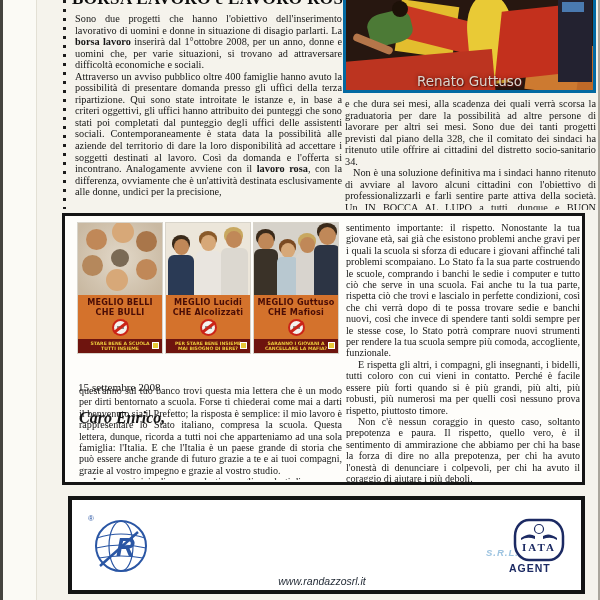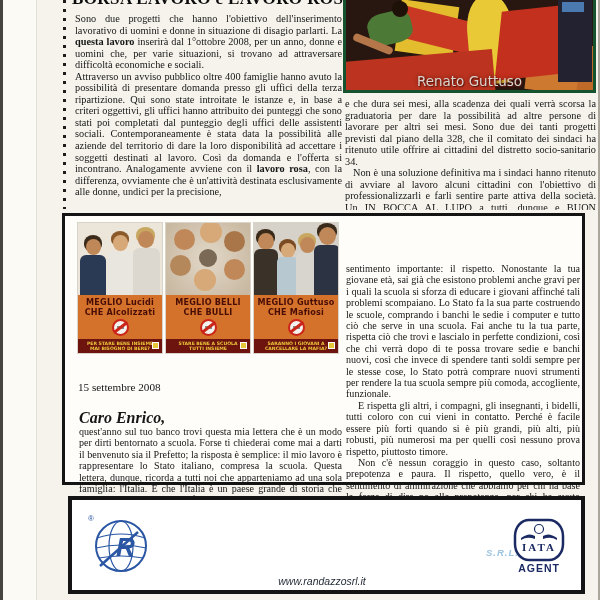--- a/index.html
+++ b/index.html
@@ -17,21 +17,21 @@
   .article-title { position:absolute; left:72px; top:-11px; width:272px; text-align:center;
                    font-weight:bold; font-size:17px; letter-spacing:.4px; white-space:nowrap; color:#0c0c0c; }
 
   .col { text-align:justify; font-size:10.3px; line-height:11.55px; overflow:hidden; }
   .col p { margin:0; }
   .article-left  { position:absolute; left:75px;  top:13px; width:267px; height:197px; }
   .article-right { position:absolute; left:345px; top:98px; width:251px; height:112px; }
   .article-right .indent { text-indent:8px; }
 
   
-  .painting-frame { position:absolute; left:343px; top:0; width:253px; height:93px; background:#14532d; padding:0 3px 3px 3px; box-sizing:border-box; }
+  .painting-frame { position:absolute; left:343px; top:0; width:253px; height:93px; background:#0369a1; padding:0 3px 3px 3px; box-sizing:border-box; }
   .painting { position:relative; width:100%; height:100%; background:#271710; overflow:hidden; }
   .painting div { position:absolute; }
   .pt-y1 { left:52px; top:3px; width:58px; height:52px; background:#e3bd2e; transform:rotate(8deg); }
   .pt-y2 { left:122px; top:-4px; width:46px; height:88px; background:#e9ca36; border-radius:40% 40% 25% 25%; transform:rotate(-5deg); }
   .pt-redband { left:-12px; top:56px; width:160px; height:42px; background:#bc3420; transform:rotate(-5deg); }
   .pt-table1 { left:52px; top:16px; width:95px; height:32px; background:#c93822; transform:rotate(14deg); }
   .pt-table2 { left:152px; top:8px; width:80px; height:68px; background:#c3301d; transform:skewY(-12deg) rotate(6deg); }
   .pt-green { left:22px; top:12px; width:44px; height:32px; background:#4c7a36; border-radius:35%; transform:rotate(-14deg); }
   .pt-head { left:46px; top:1px; width:16px; height:16px; background:#1d1108; border-radius:50%; }
   .pt-arm { left:6px; top:40px; width:42px; height:8px; background:#b5764a; transform:rotate(22deg); border-radius:4px; }
@@ -39,21 +39,21 @@
   .pt-collar { left:216px; top:2px; width:22px; height:10px; background:#4a7ab0; }
   .pt-or1 { left:226px; top:46px; width:42px; height:46px; background:#bf6a28; }
   .pt-or2 { left:180px; top:62px; width:52px; height:30px; background:#cd7a30; transform:rotate(7deg); }
   .painting-caption { left:0; right:0; bottom:1px; text-align:center;
                       font-family:"DejaVu Sans", sans-serif; font-size:13.5px; color:#ddd6cf;
                       text-shadow:0 0 4px #5c150e, 1px 1px 1px #5c150e; }
 
   
   .letter-box { position:absolute; left:62px; top:213px; width:523px; height:272px; box-sizing:border-box;
                 background:#fefdfa; border:3px solid #141414; }
-  .letter-box .col { font-size:10.1px; line-height:11.4px;margin-top:41px; }
+  .letter-box .col { font-size:10.1px; line-height:11.4px; }
 
   .posters { position:absolute; left:13px; top:7px; display:flex; gap:4px; }
   .poster { width:84px; height:130px; position:relative; outline:1px solid #d8d4ca; background:#fff; }
   .poster-photo { height:72px; position:relative; overflow:hidden; }
   .poster-photo div { position:absolute; }
   .head { border-radius:50%; background:#c08858; }
   .hair { border-radius:50% 50% 40% 40%; background:#3a2a1a; }
   .ph1 { background:radial-gradient(circle at 50% 50%, #e2d8c8 0%, #c9b9a2 90%); }
   .ph2 { background:#ece6da; }
   .ph3 { background:#d6d2ca; }
@@ -89,36 +89,36 @@
            font-style:italic; font-size:35px; letter-spacing:1px; color:#9cc3e0;
            text-shadow:1px 1px 0 #cfe2f1; white-space:nowrap; }
   .brand-srl { position:absolute; left:414px; top:47px; font-style:italic; font-weight:bold;
                font-size:9.5px; color:#9cc3e0; letter-spacing:1px; }
   .tagline-bar { position:absolute; left:96px; top:56px; width:308px; height:16px; background:#1c2a63;
                  color:#fff; font-style:italic; font-weight:bold; font-size:9.5px; line-height:16px;
                  text-align:center; letter-spacing:.8px; }
   .website { position:absolute; left:96px; top:75px; width:308px; text-align:center; font-style:italic;
              font-size:10.5px; color:#1e2631; }
   .iata-logo { position:absolute; right:16px; top:18px; }
-  .agent { position:absolute; right:12px; top:62px; width:60px; text-align:center; font-weight:bold;
+  .agent { position:absolute; right:12px; top:62px; width:60px; text-align:left; font-weight:bold;
            font-size:10.5px; color:#1c2a63; letter-spacing:1px; }
 </style>
 </head>
 <body>
 
 <div class="page">
   <div class="edge-left"></div>
   <div class="margin-strip"></div>
   <div class="edge-right"></div>
   <div class="dotted-rule"></div>
 
   <div class="article-title">BORSA LAVORO e LAVORO ROSA</div>
 
   <div class="col article-left">
-    <p><span>Sono due progetti che hanno l'obiettivo dell'inserimento lavorativo di uomini e donne in situazione di disagio parlarti. La </span><b>questa lavoro</b><span> inserirà dal 1°ottobre 2008, per un anno, donne e uomini che, per varie situazioni, si trovano ad attraversare difficoltà economiche e sociali.</span></p>
+    <p><span>Sono due progetti che hanno l'obiettivo dell'inserimento lavorativo di uomini e donne in situazione di disagio parlarti. La </span><b>borsa lavoro</b><span> inserirà dal 1°ottobre 2008, per un anno, donne e uomini che, per varie situazioni, si trovano ad attraversare difficoltà economiche e sociali.</span></p>
     <p><span>Attraverso un avviso pubblico oltre 400 famiglie hanno avuto la possibilità di presentare domanda presso gli uffici della terza ripartizione. Qui sono state introitate le istanze e, in base a criteri oggettivi, gli uffici hanno attribuito dei punteggi che sono stati poi completati dal punteggio degli uffici delle assistenti sociali. Contemporaneamente è stata data la possibilità alle aziende del territorio di dare la loro disponibilità ad accettare i soggetti destinati al lavoro. Così da domanda e l'offerta si incontrano. Analogamente avviene con il </span><b>lavoro rosa</b><span>, con la differenza, ovviamente che è un'attività destinata esclusivamente alle donne, undici per la precisione,</span></p>
   </div>
 
   <div class="painting-frame">
     <div class="painting">
       <div class="pt-y1"></div>
       <div class="pt-table1"></div>
       <div class="pt-y2"></div>
       <div class="pt-or1"></div>
       <div class="pt-or2"></div>
@@ -135,20 +135,44 @@
 
   <div class="col article-right">
     <p>e che dura sei mesi, alla scadenza dei quali verrà scorsa la graduatoria per dare la possibilità ad altre persone di lavorare per altri sei mesi. Sono due dei tanti progetti previsti dal piano della 328, che il comitato dei sindaci ha ritenuto utile offrire ai cittadini del distretto socio-sanitario 34.</p>
     <p class="indent">Non è una soluzione definitiva ma i sindaci hanno ritenuto di avviare al lavoro alcuni cittadini con l'obiettivo di professionalizzarli e farli sentire parte attiva della società. Un IN BOCCA AL LUPO a tutti, dunque e BUON LAVORO.</p>
   </div>
 
   <div class="letter-box">
     <div class="posters">
 
       <div class="poster">
+        <div class="poster-photo ph1">
+          <div class="head" style="left:8px;top:6px;width:21px;height:21px;"></div>
+          <div class="head" style="left:34px;top:-2px;width:22px;height:22px;background:#d7a878;"></div>
+          <div class="head" style="left:58px;top:8px;width:21px;height:21px;background:#a9764a;"></div>
+          <div class="head" style="left:58px;top:36px;width:21px;height:21px;"></div>
+          <div class="head" style="left:28px;top:46px;width:22px;height:22px;background:#d7a878;"></div>
+          <div class="head" style="left:4px;top:32px;width:21px;height:21px;background:#b5885c;"></div>
+          <div style="left:33px;top:26px;width:18px;height:18px;border-radius:50%;background:#7a6a55;"></div>
+        </div>
+        <div class="poster-banner">
+          <div class="poster-title">
+            <div>MEGLIO BELLI</div>
+            <div>CHE BULLI</div>
+          </div>
+          <div class="prohib"></div>
+        </div>
+        <div class="poster-footer">
+          <div>STARE BENE A SCUOLA</div>
+          <div>TUTTI INSIEME</div>
+          <div class="logo-sq"></div>
+        </div>
+      </div>
+
+      <div class="poster">
         <div class="poster-photo ph2">
           <div class="hair" style="left:6px;top:12px;width:18px;height:16px;"></div>
           <div class="head" style="left:8px;top:16px;width:15px;height:16px;"></div>
           <div style="left:2px;top:32px;width:26px;height:40px;background:#2a3a55;border-radius:6px 6px 0 0;"></div>
           <div class="hair" style="left:33px;top:8px;width:18px;height:15px;background:#8a5a2a;"></div>
           <div class="head" style="left:35px;top:12px;width:15px;height:16px;background:#d7a878;"></div>
           <div style="left:30px;top:28px;width:25px;height:44px;background:#e9e5df;border-radius:5px 5px 0 0;"></div>
           <div class="hair" style="left:58px;top:4px;width:19px;height:16px;background:#c8a860;"></div>
           <div class="head" style="left:60px;top:8px;width:16px;height:17px;"></div>
           <div style="left:55px;top:25px;width:27px;height:47px;background:#dcd8d0;border-radius:6px 6px 0 0;"></div>
@@ -156,44 +180,20 @@
         <div class="poster-banner">
           <div class="poster-title">
             <div>MEGLIO Lucidi</div>
             <div>CHE Alcolizzati</div>
           </div>
           <div class="prohib"></div>
         </div>
         <div class="poster-footer">
           <div>PER STARE BENE INSIEME</div>
           <div>MAI BISOGNO DI BERE?</div>
-          <div class="logo-sq"></div>
-        </div>
-      </div>
-
-      <div class="poster">
-        <div class="poster-photo ph1">
-          <div class="head" style="left:8px;top:6px;width:21px;height:21px;"></div>
-          <div class="head" style="left:34px;top:-2px;width:22px;height:22px;background:#d7a878;"></div>
-          <div class="head" style="left:58px;top:8px;width:21px;height:21px;background:#a9764a;"></div>
-          <div class="head" style="left:58px;top:36px;width:21px;height:21px;"></div>
-          <div class="head" style="left:28px;top:46px;width:22px;height:22px;background:#d7a878;"></div>
-          <div class="head" style="left:4px;top:32px;width:21px;height:21px;background:#b5885c;"></div>
-          <div style="left:33px;top:26px;width:18px;height:18px;border-radius:50%;background:#7a6a55;"></div>
-        </div>
-        <div class="poster-banner">
-          <div class="poster-title">
-            <div>MEGLIO BELLI</div>
-            <div>CHE BULLI</div>
-          </div>
-          <div class="prohib"></div>
-        </div>
-        <div class="poster-footer">
-          <div>STARE BENE A SCUOLA</div>
-          <div>TUTTI INSIEME</div>
           <div class="logo-sq"></div>
         </div>
       </div>
 
       <div class="poster">
         <div class="poster-photo ph3">
           <div class="hair" style="left:2px;top:6px;width:19px;height:16px;"></div>
           <div class="head" style="left:4px;top:10px;width:16px;height:17px;"></div>
           <div style="left:0px;top:26px;width:24px;height:46px;background:#3a3228;border-radius:6px 6px 0 0;"></div>
           <div class="hair" style="left:25px;top:16px;width:17px;height:15px;background:#7a4a22;"></div>

